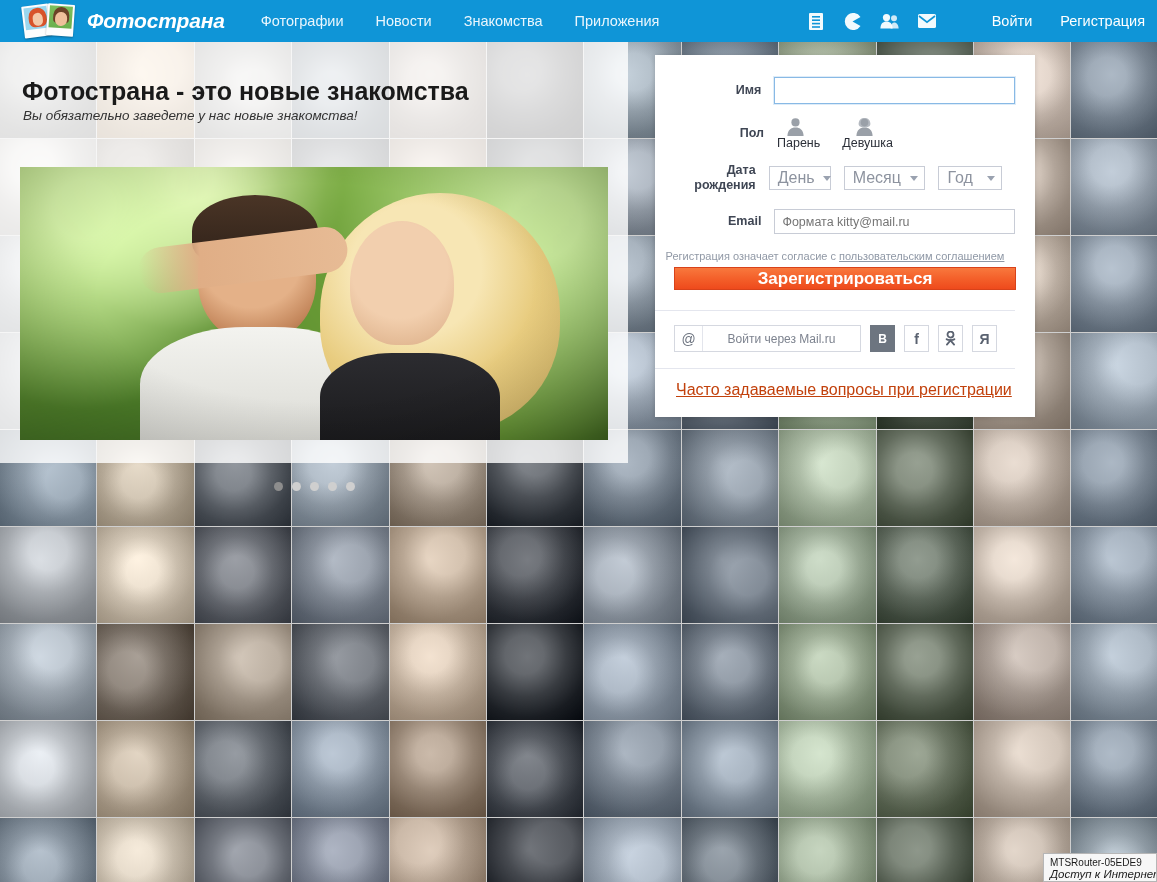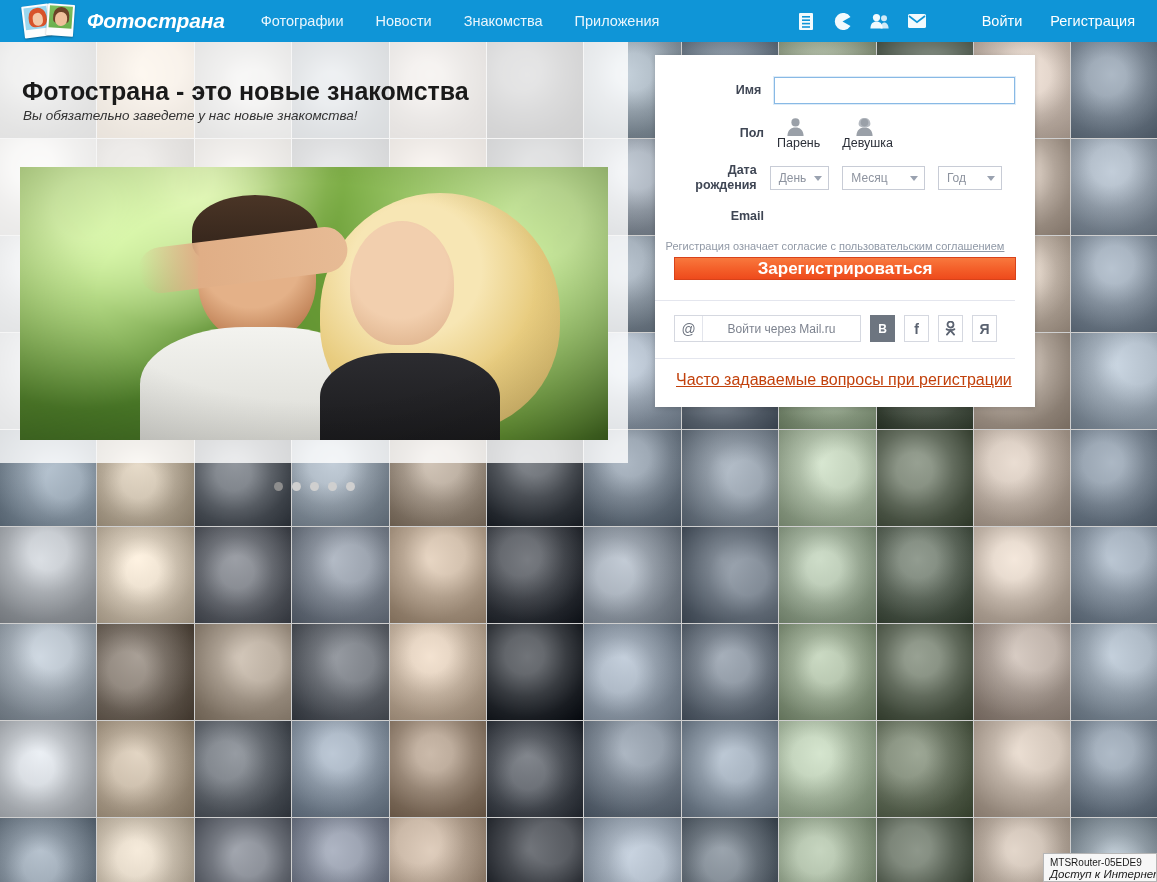--- a/index.html
+++ b/index.html
@@ -64,21 +64,21 @@
   .nav-links a {
     color: #eaf6fd; font-size: 14.5px; text-decoration: none;
     margin-right: 32px; white-space: nowrap;
   }
   .nav-icons { display: flex; align-items: center; margin-left: auto; }
   .nicon {
     width: 24px; height: 22px; margin-right: 13px;
     display: flex; align-items: center; justify-content: center;
   }
   .nicon svg { display: block; }
-  .auth-links { display: flex; align-items: center; margin-left: 12px; margin-right: 22px; }
+  .auth-links { display: flex; align-items: center; margin-left: 12px; margin-right: 12px; }
   .auth-links a {
     color: #ffffff; font-size: 14.5px; text-decoration: none; margin-left: 28px;
   }
 
   
   .hero {
     position: absolute; left: 0; top: 42px; width: 628px; height: 421px;
     background: rgba(255,255,255,0.80);
     z-index: 20;
   }
@@ -172,21 +172,21 @@
     width: 247px; height: 25px; border: 1px solid #c8ccd6; background: #fff; padding-left: 7px;
     font-family: "Liberation Sans", sans-serif; font-size: 12.5px; color: #9aa0ad;
   }
   .gender-opt { display: flex; align-items: center; margin-right: 22px; cursor: pointer; flex-direction: column; }
   .gender-ico { width: 19px; height: 19px; margin-right: 6px; }
   .gender-txt { font-size: 12.5px; color: #2b2f38; }
   .sel {
     height: 24px; border: 1px solid #c8ccd6; background: #fff;
     display: flex; align-items: center; justify-content: space-between;
     padding: 0 6px 0 8px; margin-right: 13px;
-    font-size: 12px; color: #8d939f;
+    font-size: 16px; color: #8d939f;
   }
   .sel .caret { width: 0; height: 0; border-left: 4px solid transparent; border-right: 4px solid transparent; border-top: 5px solid #9aa2b0; margin-left: 8px; }
   .sel-day { width: 62px; } .sel-month { width: 88px; } .sel-year { width: 68px; }
 
   .agree {
     margin: 16px 0 5px 0; text-align: center; font-size: 11px; color: #9199a6;
     padding-left: 0; width: 360px;
   }
   .agree a { color: #8f98a6; text-decoration: underline; }
   .submit {
@@ -467,20 +467,21 @@
           <span class="caret"></span>
         </div>
         <div class="sel sel-year">
           <span>Год</span>
           <span class="caret"></span>
         </div>
       </div>
 
       <div class="frow" style="margin-top:16px;">
         <div class="flabel">Email</div>
+        <input class="femail-input" type="text" placeholder="Формата kitty@mail.ru" style="">
       </div>
 
       <div class="agree">
         <span>Регистрация означает согласие с </span><a href="#">пользовательским соглашением</a>
       </div>
 
       <button class="submit">Зарегистрироваться</button>
 
       <div class="social-sep"></div>
 

